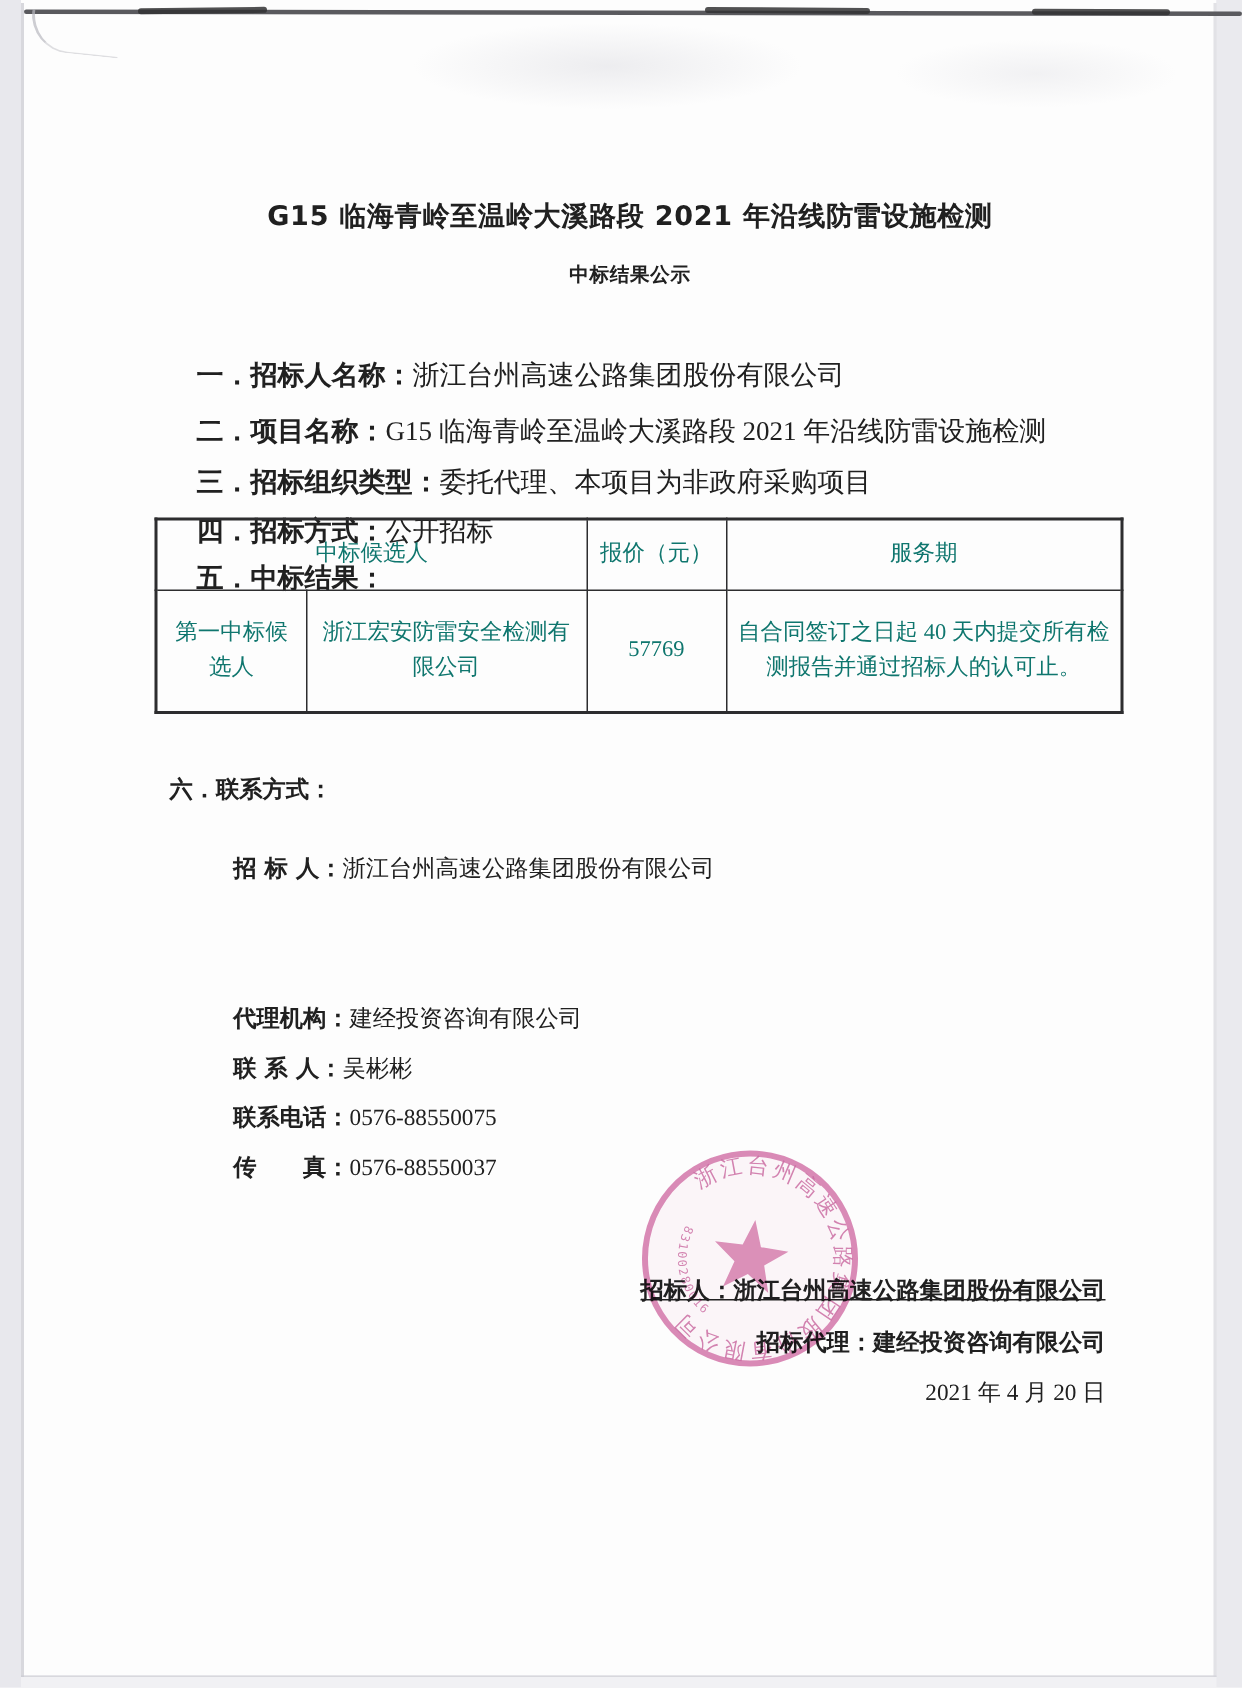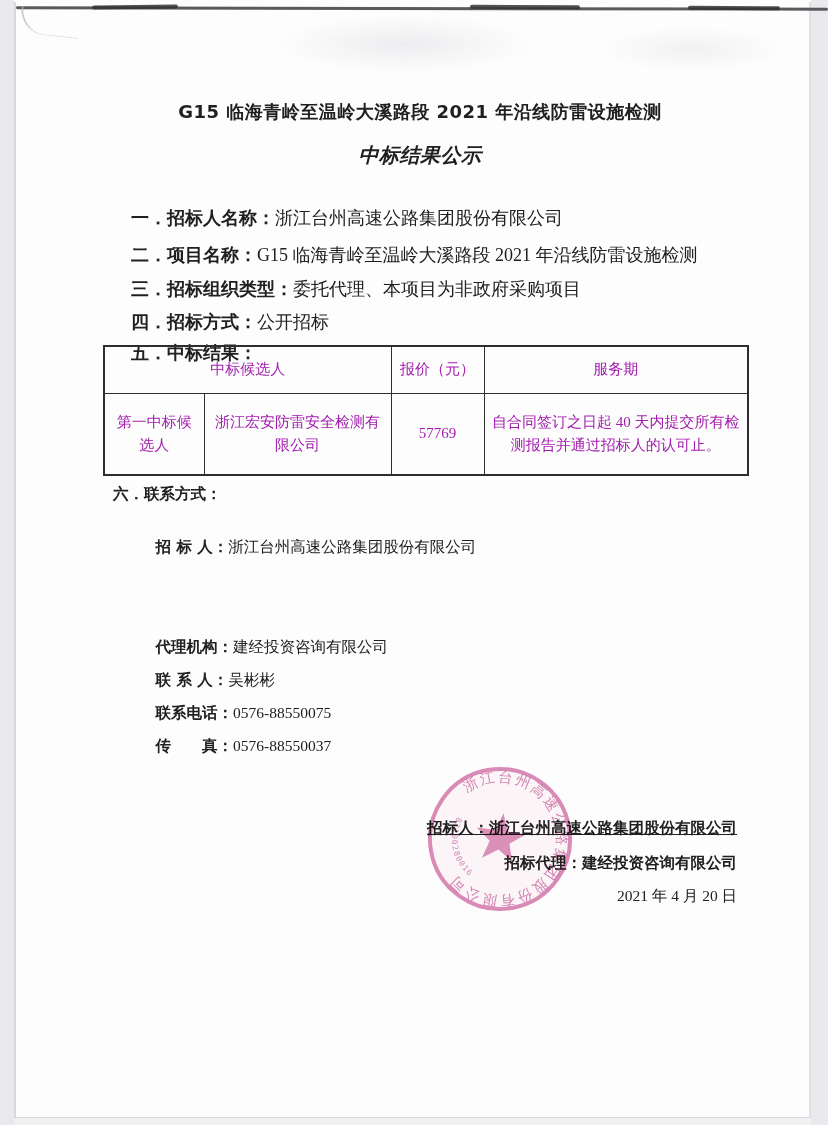--- a/index.html
+++ b/index.html
@@ -29,36 +29,36 @@
   .blob-1{left:92px;top:5px;width:86px;transform:rotate(-.6deg);}
   .blob-2{left:470px;top:5px;width:110px;transform:rotate(.4deg);}
   .blob-3{left:688px;top:6px;width:92px;transform:rotate(.3deg);}
   .corner-curl{position:absolute;left:20px;top:9px;width:58px;height:26px;
     border-left:2px solid #b9b9c0;border-bottom:1px solid #d2d2d6;
     border-bottom-left-radius:26px;opacity:.7;transform:rotate(6deg);}
   .smudge{position:absolute;pointer-events:none;}
   .smudge-1{left:270px;top:14px;width:270px;height:60px;background:radial-gradient(ellipse at center,rgba(188,188,198,.25),transparent 68%);}
   .smudge-2{left:596px;top:26px;width:190px;height:46px;background:radial-gradient(ellipse at center,rgba(188,188,198,.18),transparent 70%);}
   
-  .abs{position:absolute;color:#202020;}
+  .abs{position:absolute;color:#202020;margin-top:32px;}
   .title{left:40px;width:760px;text-align:center;font-family:"DejaVu Sans","Liberation Sans",sans-serif;font-weight:bold;letter-spacing:.5px;}
   .title-1{top:100px;font-size:18px;}
-  .title-2{top:142px;font-size:20px;font-style:italic;}
+  .title-2{top:142px;font-size:13px;}
   .item{left:113px;font-size:18px;white-space:pre;}
   .item-label{font-family:"DejaVu Sans","Liberation Sans",sans-serif;font-weight:bold;}
   .item-value{font-family:"Liberation Serif","DejaVu Serif",serif;}
   .item-1{top:185px;} .item-2{top:222px;} .item-3{top:256px;}
   .item-4{top:289px;} .item-5{top:320px;}
   .section-6{top:484px;left:113px;font-size:15.5px;font-family:"DejaVu Sans","Liberation Sans",sans-serif;font-weight:bold;}
   .contact{left:140px;font-size:15.5px;white-space:pre;}
   .c-1{top:519px;} .c-2{top:552px;} .c-3{top:585px;} .c-4{top:619px;}
   .c-5{top:652px;} .c-6{top:685px;} .c-7{top:718px;}
   
   .result-table{position:absolute;left:103px;top:345px;border-collapse:collapse;table-layout:fixed;
-    font-size:15px;color:#a21caf;}
+    font-size:15px;color:#0f766e;}
   .result-table td{border:1.6px solid #2d2d2f;text-align:center;vertical-align:middle;padding:2px 6px;line-height:1.55;}
   .result-table{border:2.4px solid #2d2d2f;}
   .col-rank{width:100px;} .col-company{width:187px;} .col-price{width:93px;} .col-service{width:264px;}
   .row-head td{height:42px;}
   .row-body td{height:76px;}
   .cell-rank{padding:0 14px;}
   .cell-service{text-align:left;padding-left:13px;padding-right:8px;}
   
   .sig{right:91px;text-align:right;font-size:15.5px;white-space:pre;}
   .sig-1{top:818px;font-weight:bold;text-decoration:underline;}

